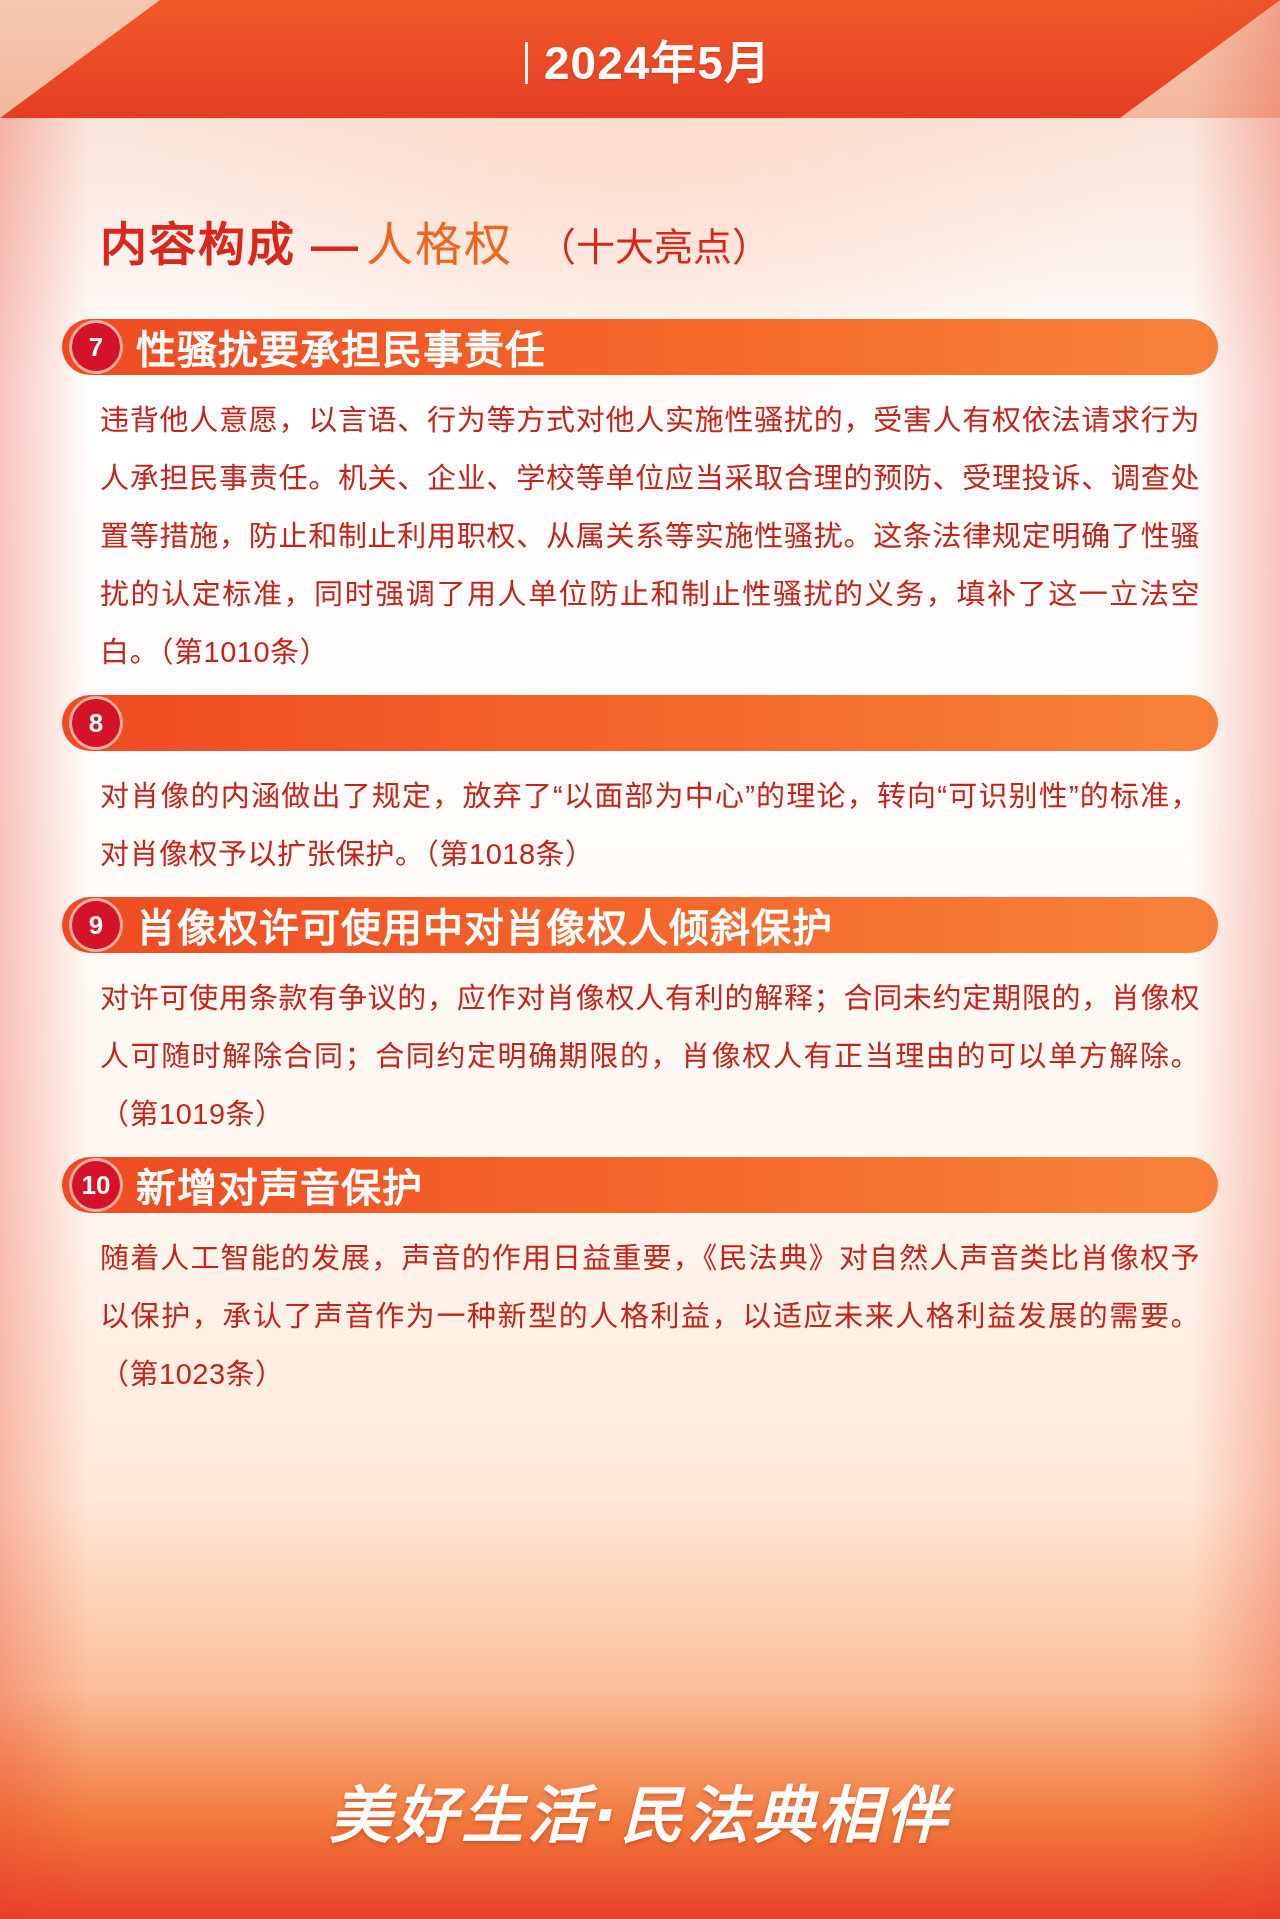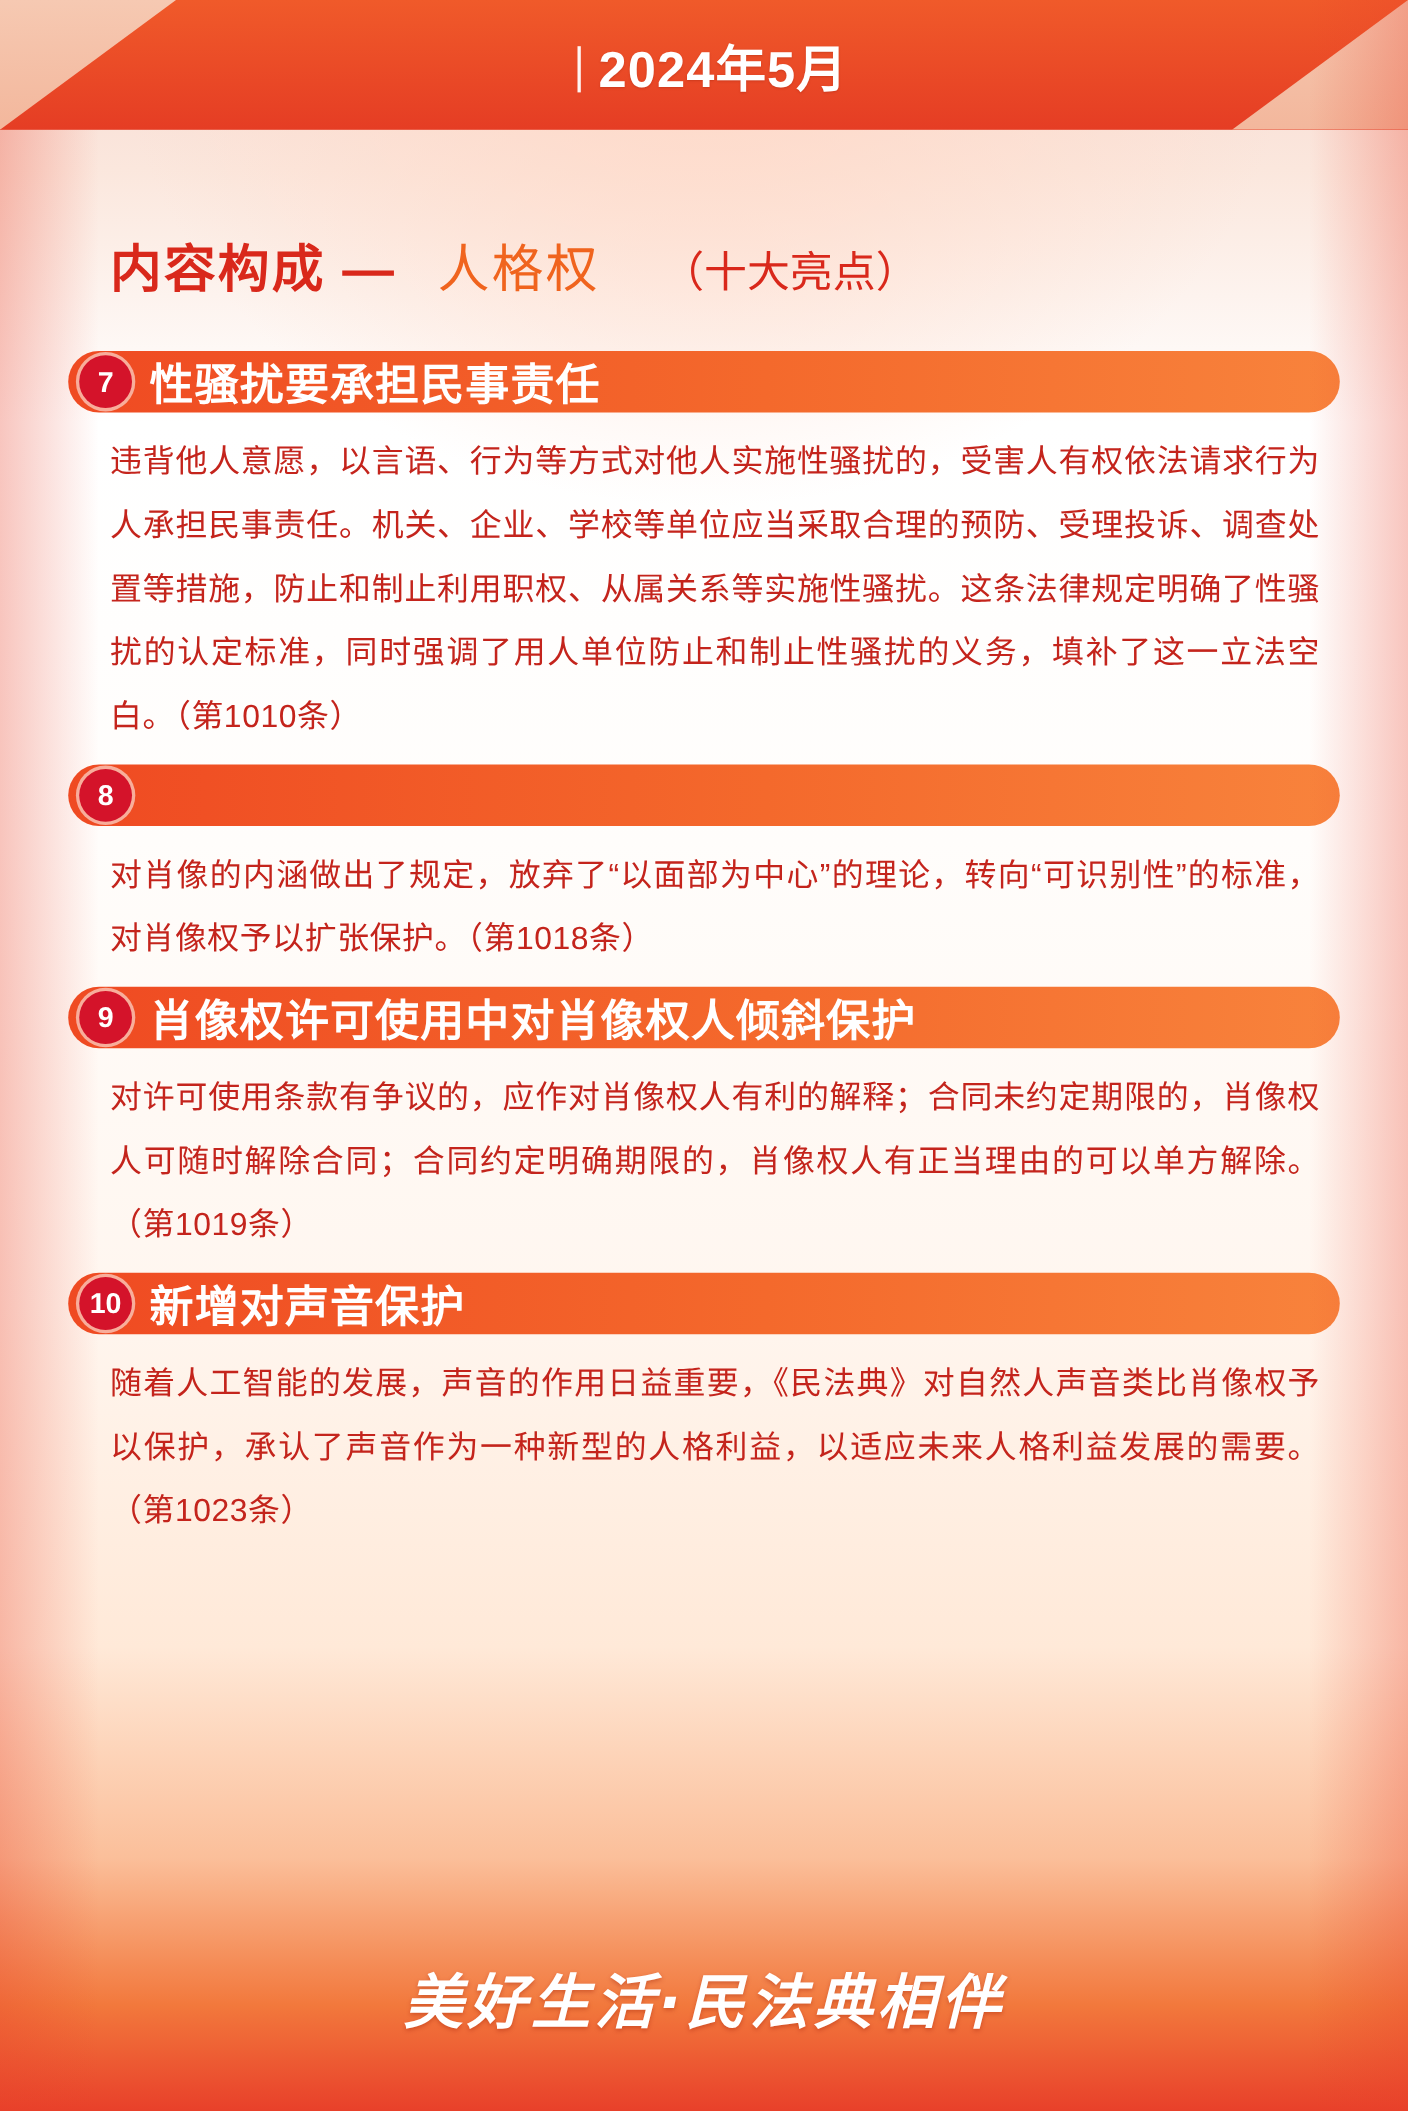--- a/index.html
+++ b/index.html
@@ -86,21 +86,20 @@
     opacity: 0.95;
     transform: translateY(4px);
   }
 
   
   .section-head {
     margin: 88px 0 0 100px;
     display: flex;
     align-items: baseline;
     white-space: nowrap;
-    gap: 32px;
   }
   .section-head .part-a {
     font-size: 47px;
     font-weight: bold;
     color: #d9281b;
     letter-spacing: 2px;
   }
   .section-head .part-b {
     font-size: 47px;
     font-weight: normal;
@@ -164,21 +163,21 @@
 
   
   .footer {
     position: absolute;
     left: 0; right: 0;
     bottom: 64px;
     text-align: center;
   }
   .footer-slogan {
     display: inline-block;
-    font-size: 54px;
+    font-size: 62px;
     font-weight: bold;
     color: #ffffff;
     letter-spacing: 4px;
     font-style: italic;
     text-shadow: 0 2px 4px rgba(150,20,0,0.35);
     font-family: "DejaVu Sans", "Liberation Sans", sans-serif;
   }
 </style>
 </head>
 <body>

